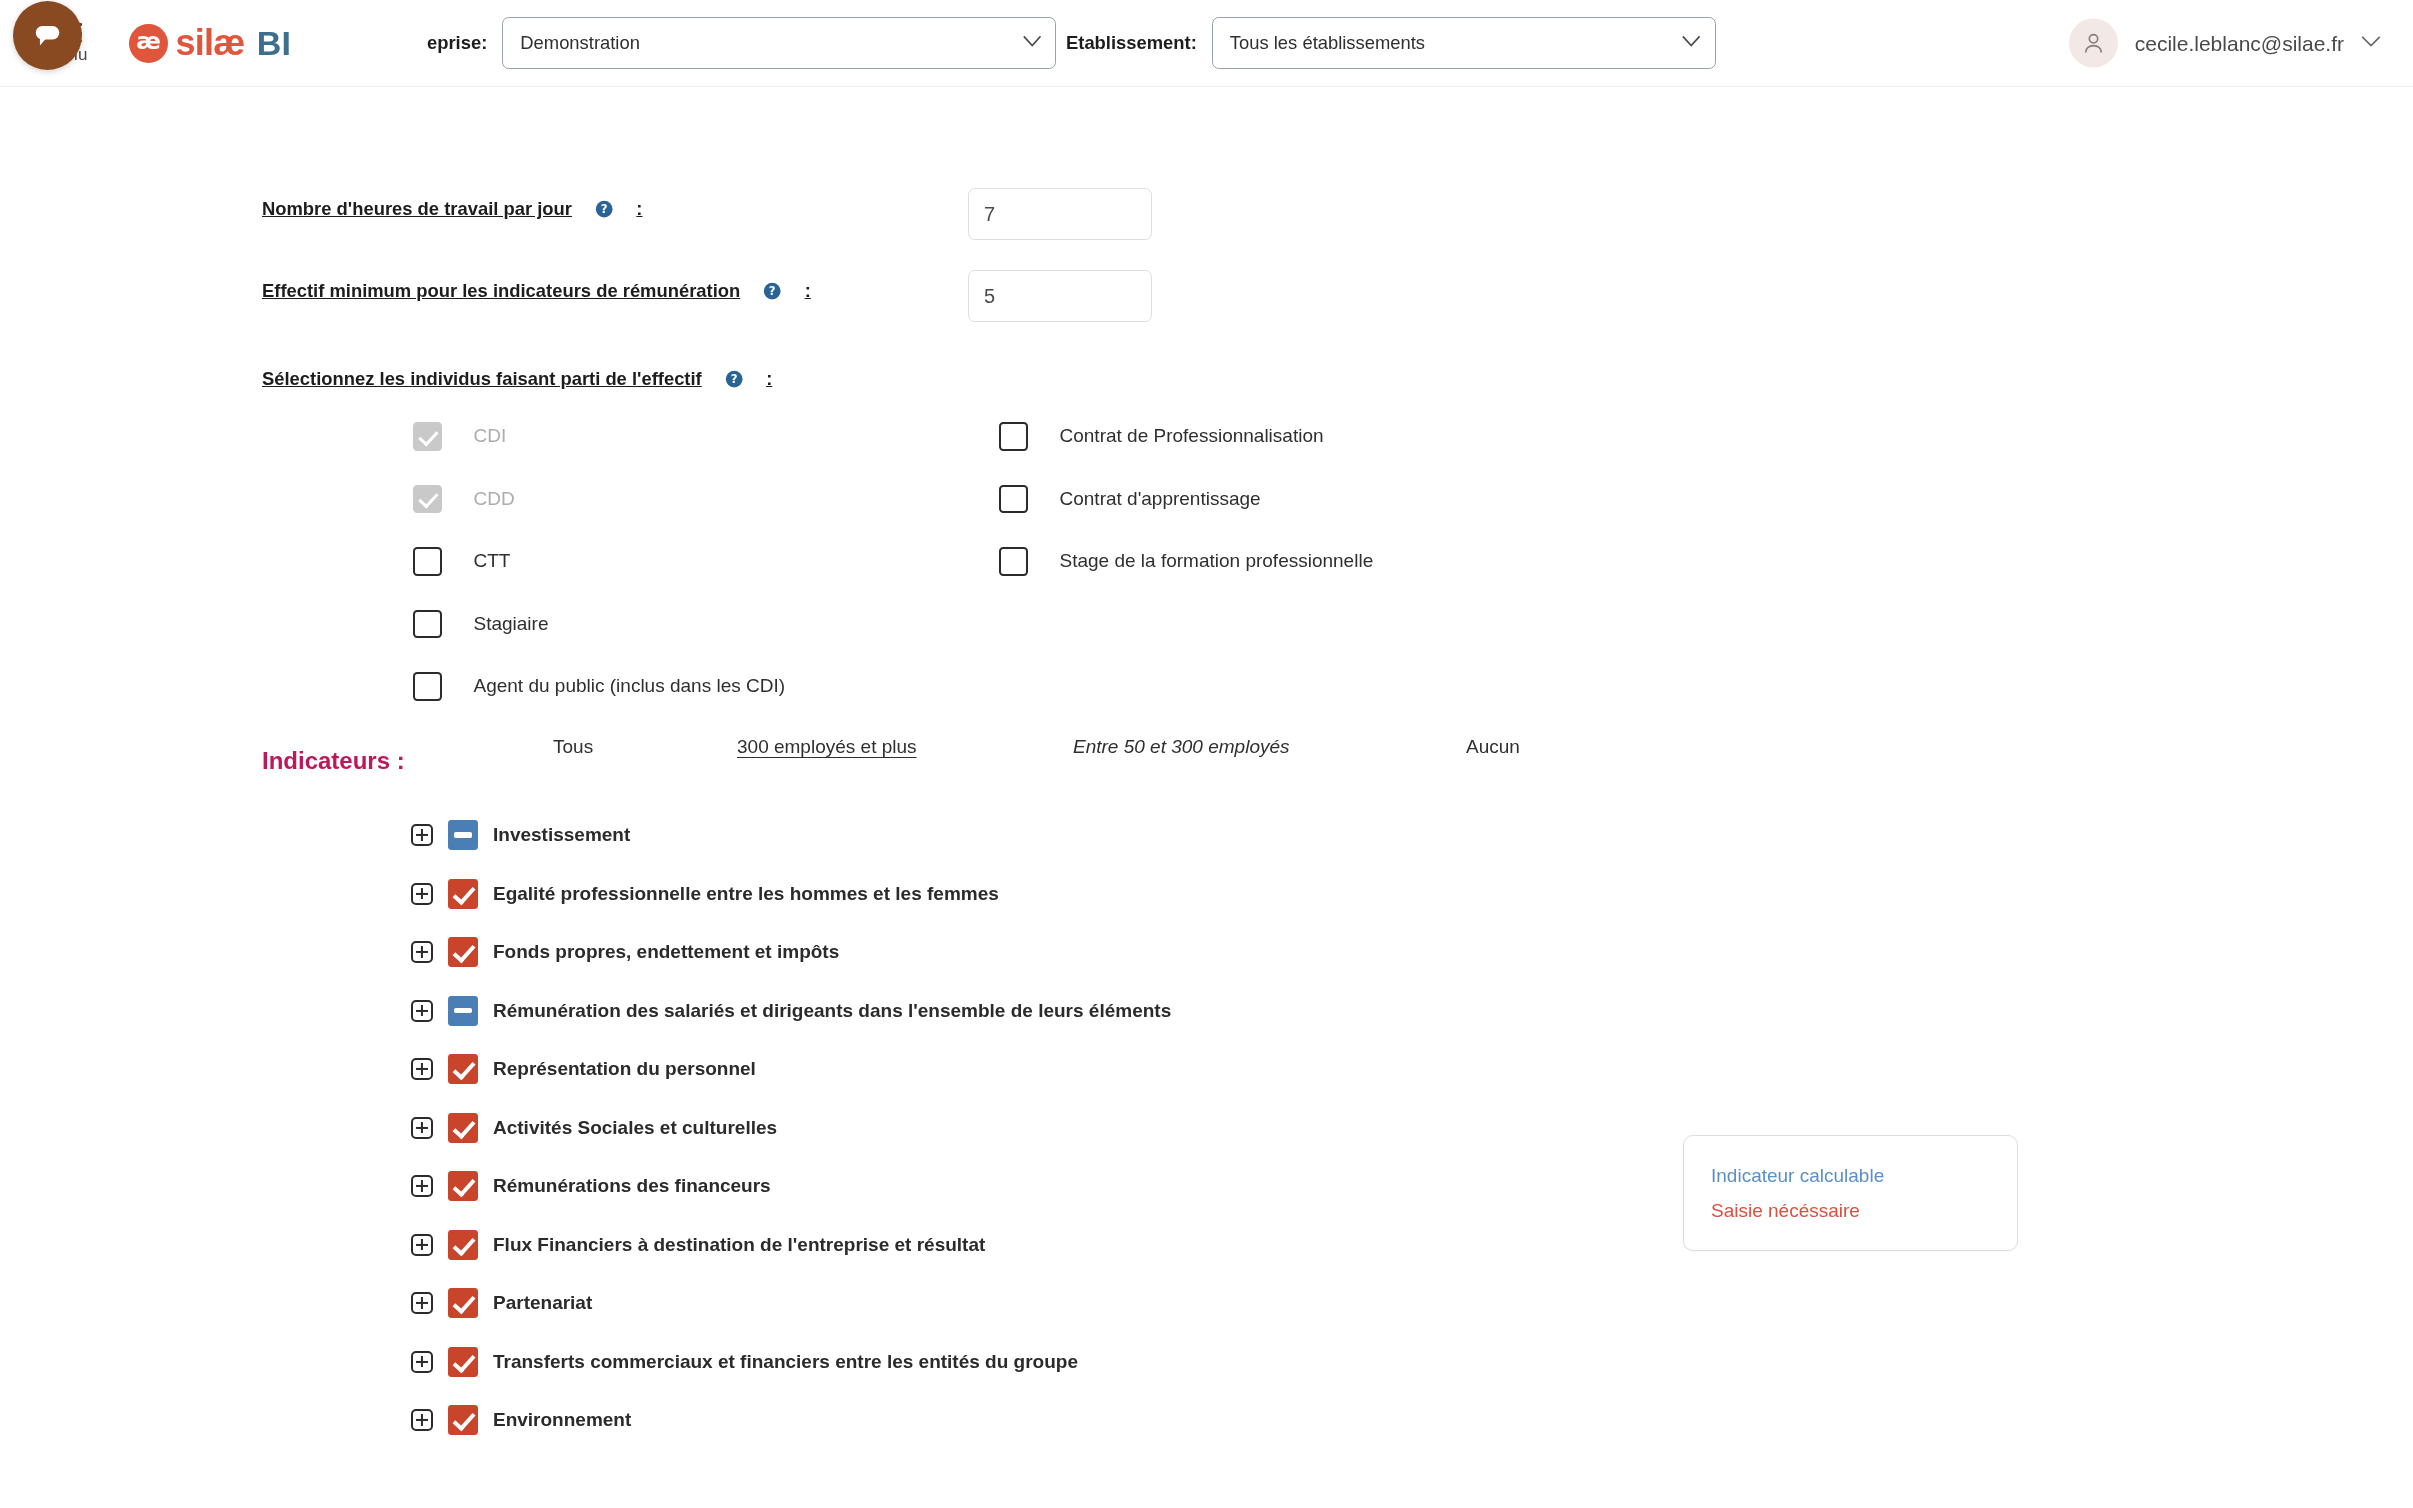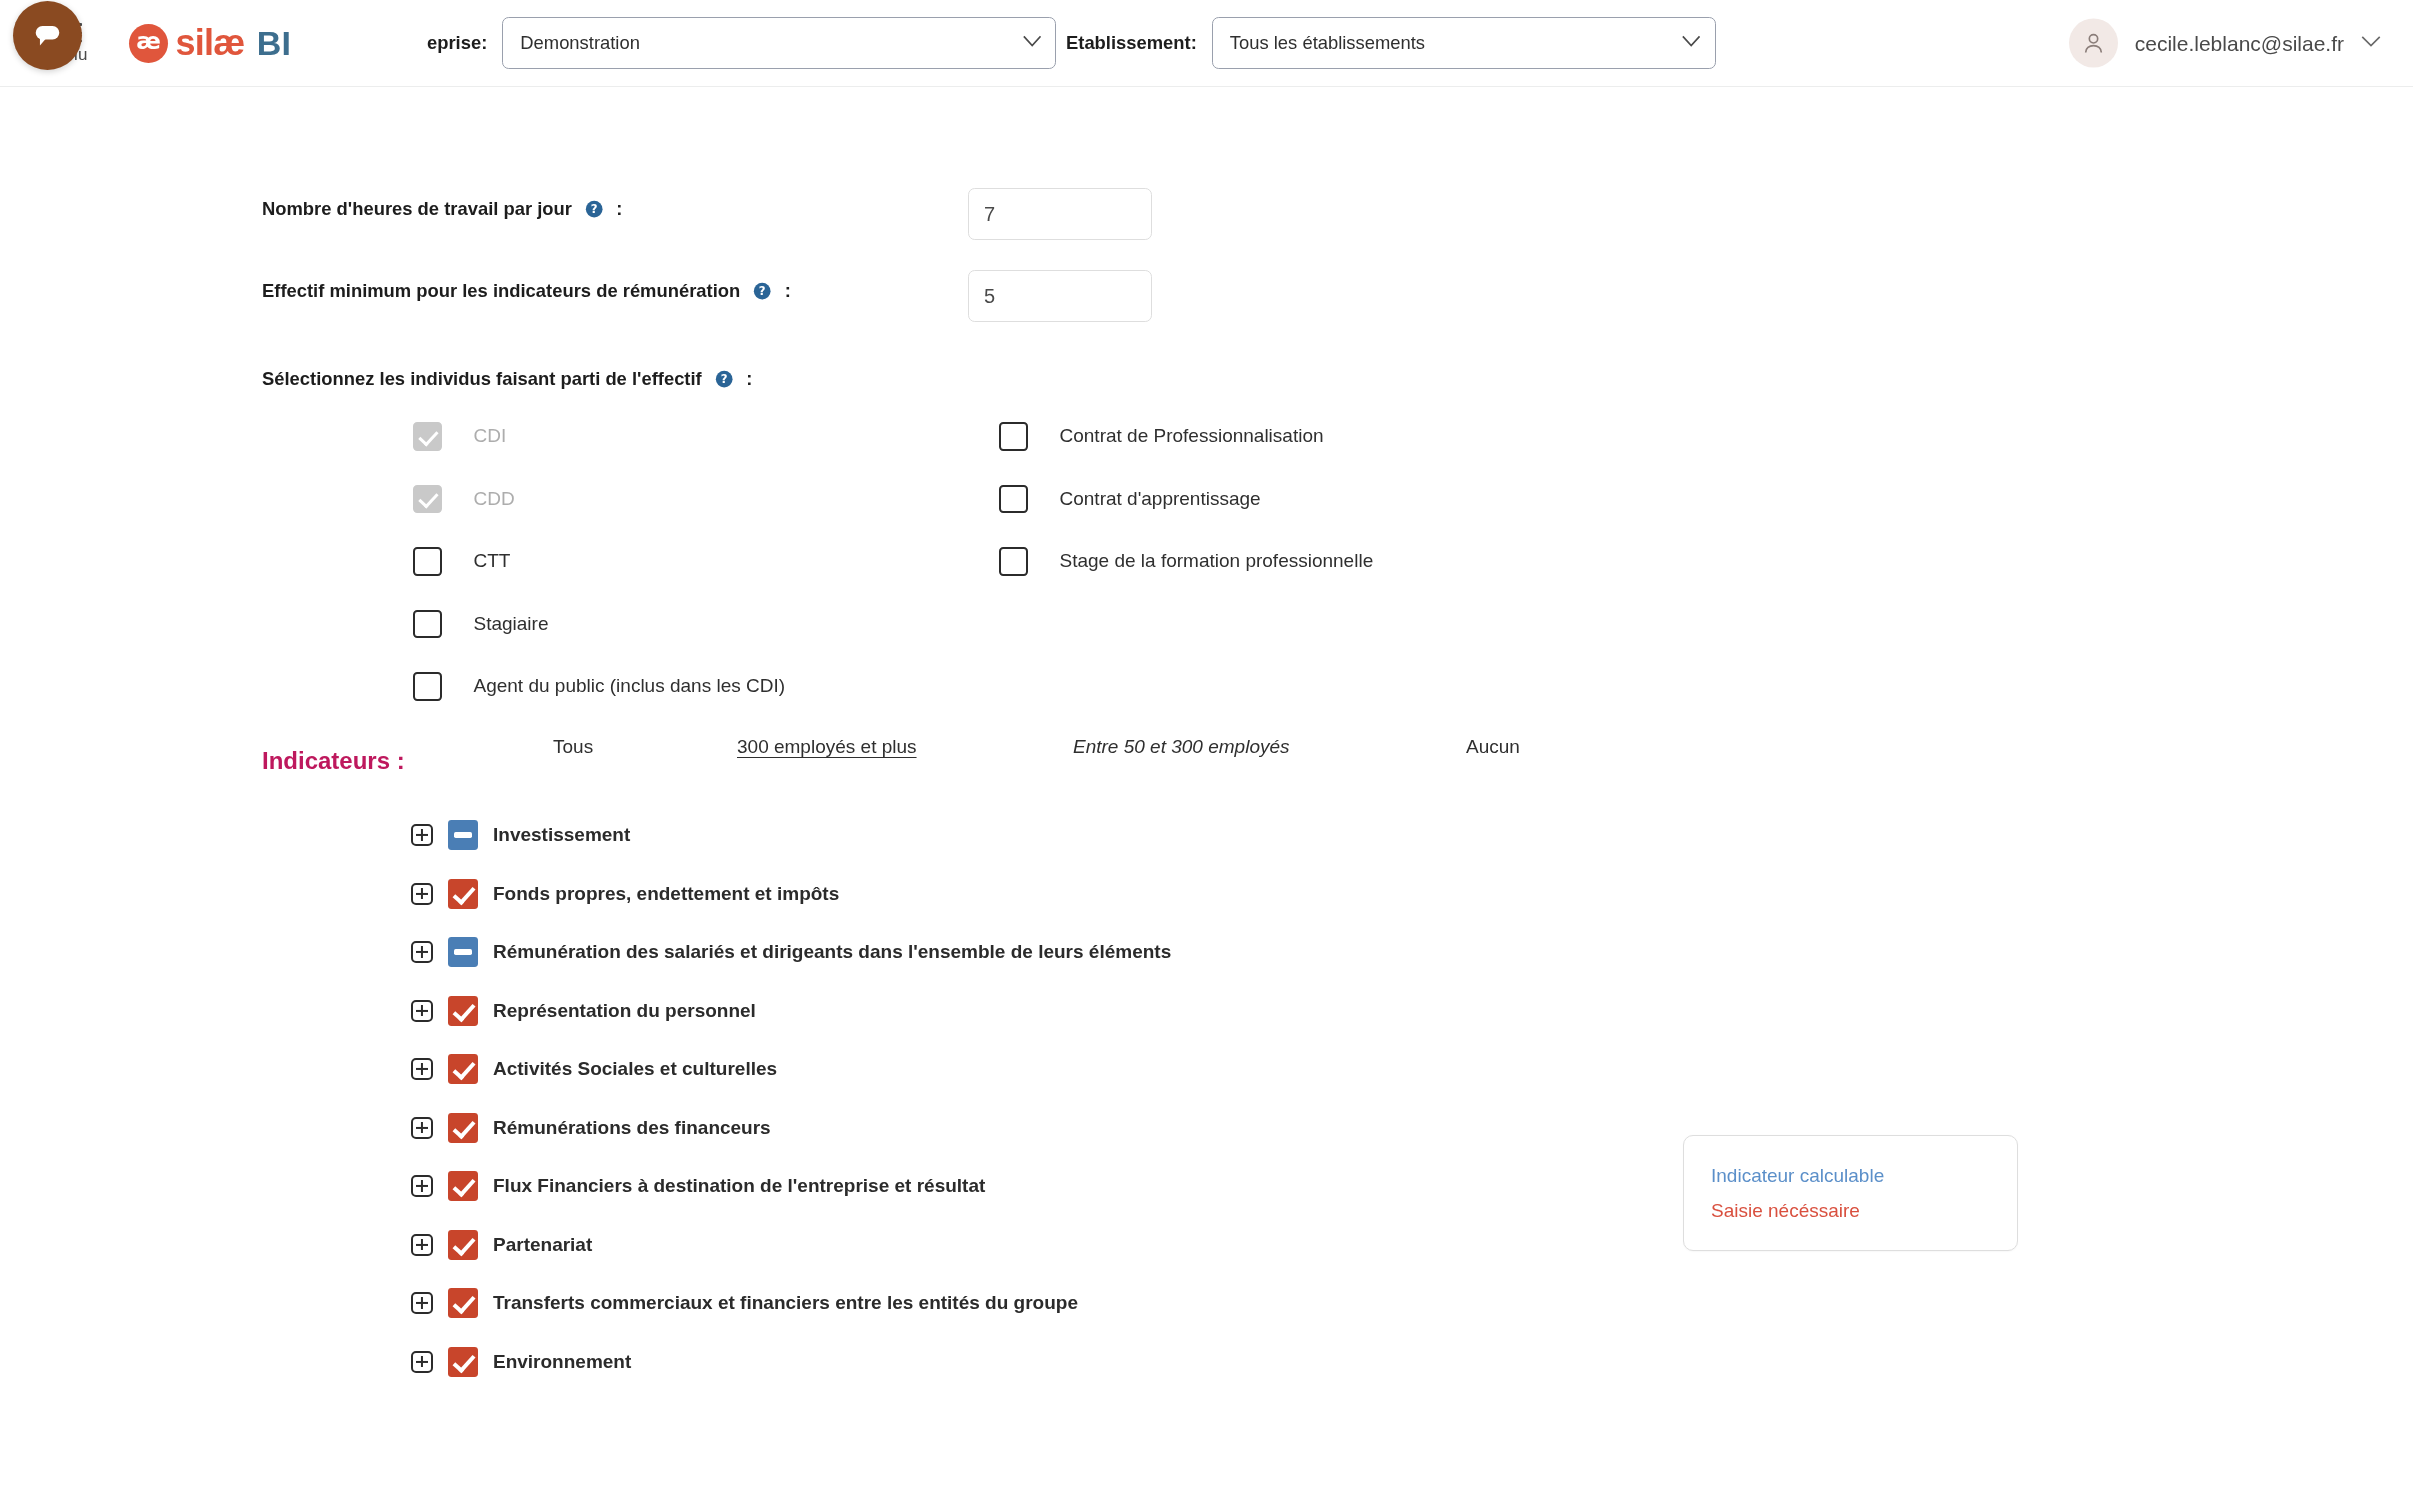--- a/index.html
+++ b/index.html
@@ -100,22 +100,23 @@
     display: flex;
     align-items: center;
   }
 
   .field-label {
     font-size: 18.4px;
     font-weight: 700;
     color: #1d1d1d;
     display: inline-flex;
     align-items: center;
-    gap: 13px;
+    gap: 23px;
     white-space: nowrap;
+    text-decoration: underline;
   }
 
   .help-icon {
     display: inline-flex;
     align-items: center;
     justify-content: center;
     width: 18.4px; height: 18.4px;
     cursor: pointer;
   }
 
@@ -394,20 +395,25 @@
 
   <div id="tree" style="position:absolute; left:411px; top:733px; display:flex; flex-direction:column; gap:28.5px;">
       <div class="tree-row">
         <span class="expander"></span>
         <span class="state-box partial"></span>
         <span class="tree-label">Investissement</span>
       </div>
       <div class="tree-row">
         <span class="expander"></span>
         <span class="state-box checked"></span>
+        <span class="tree-label">Egalité professionnelle entre les hommes et les femmes</span>
+      </div>
+      <div class="tree-row">
+        <span class="expander"></span>
+        <span class="state-box checked"></span>
         <span class="tree-label">Fonds propres, endettement et impôts</span>
       </div>
       <div class="tree-row">
         <span class="expander"></span>
         <span class="state-box partial"></span>
         <span class="tree-label">Rémunération des salariés et dirigeants dans l'ensemble de leurs éléments</span>
       </div>
       <div class="tree-row">
         <span class="expander"></span>
         <span class="state-box checked"></span>

